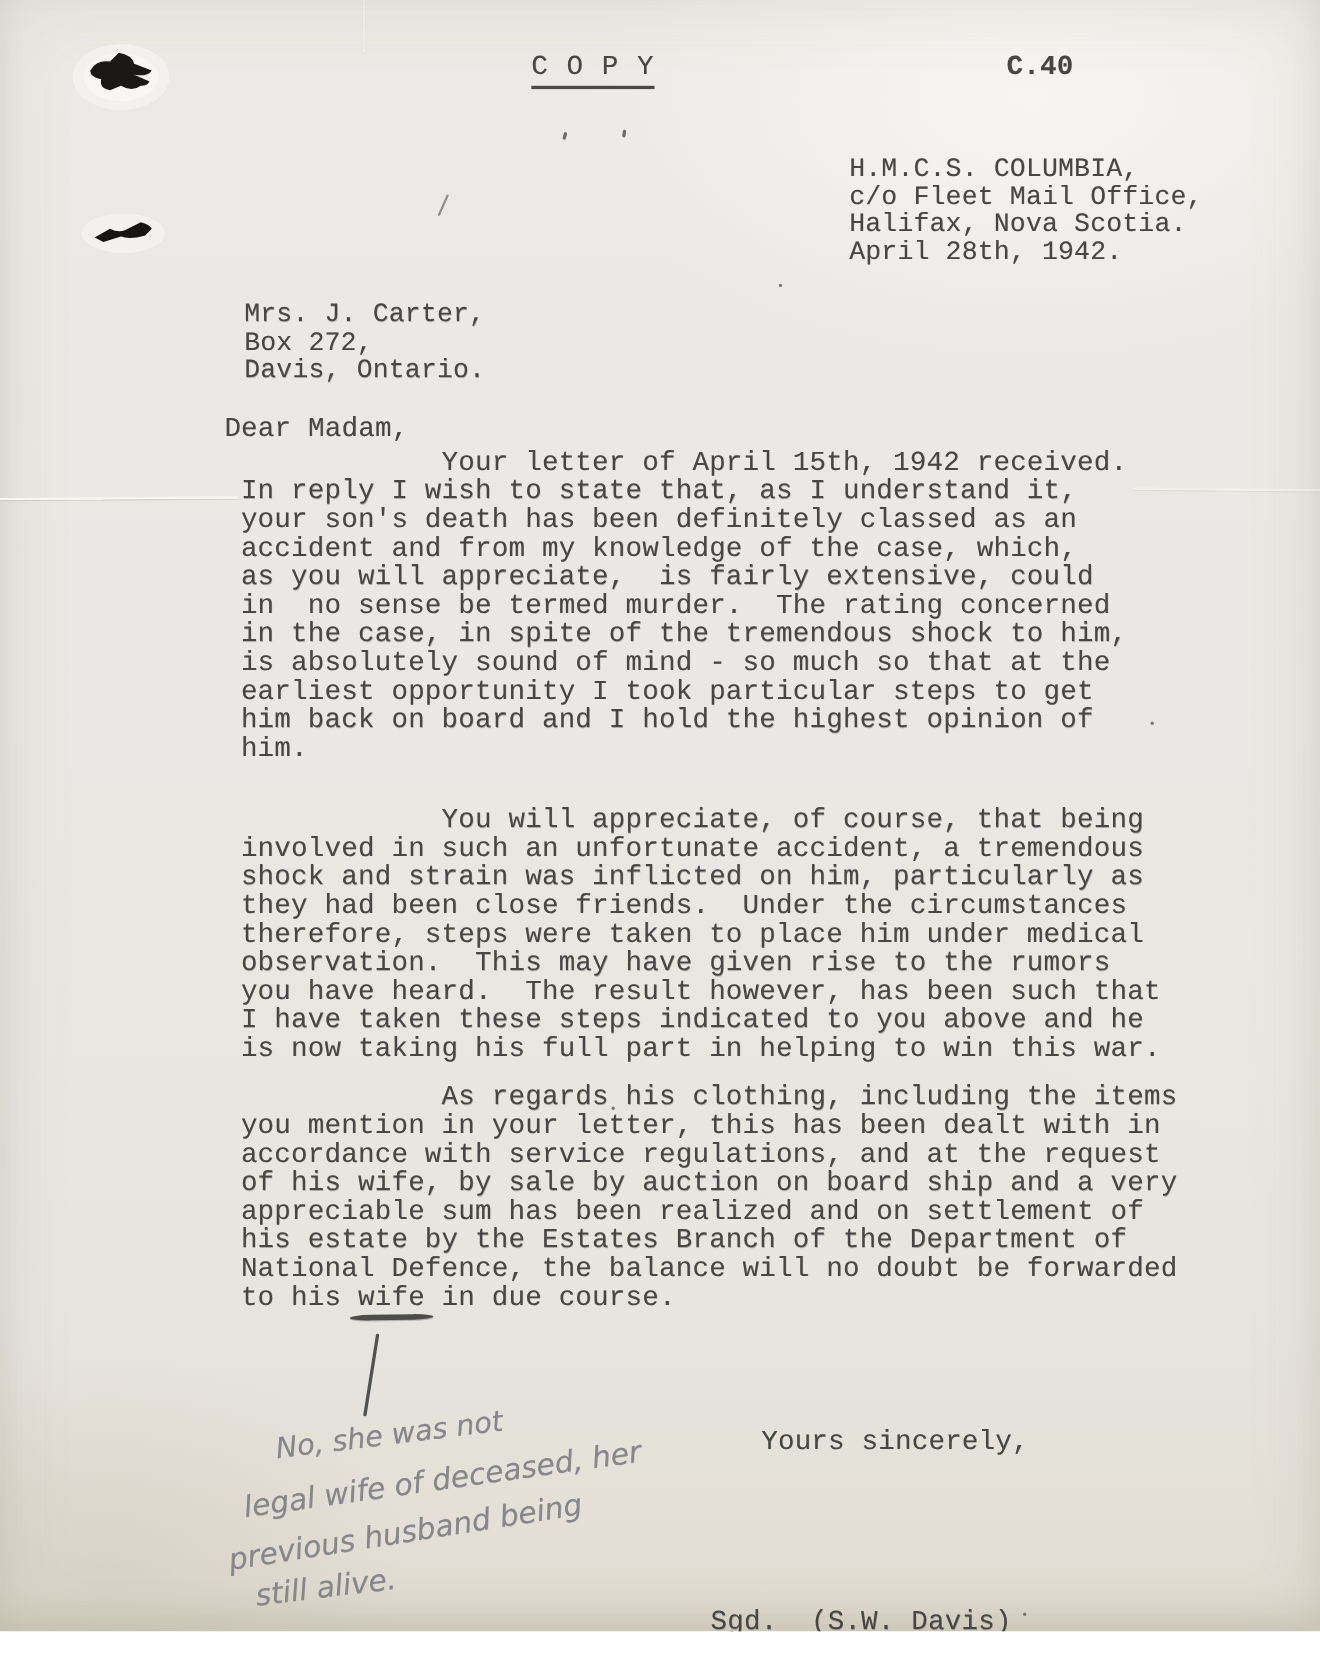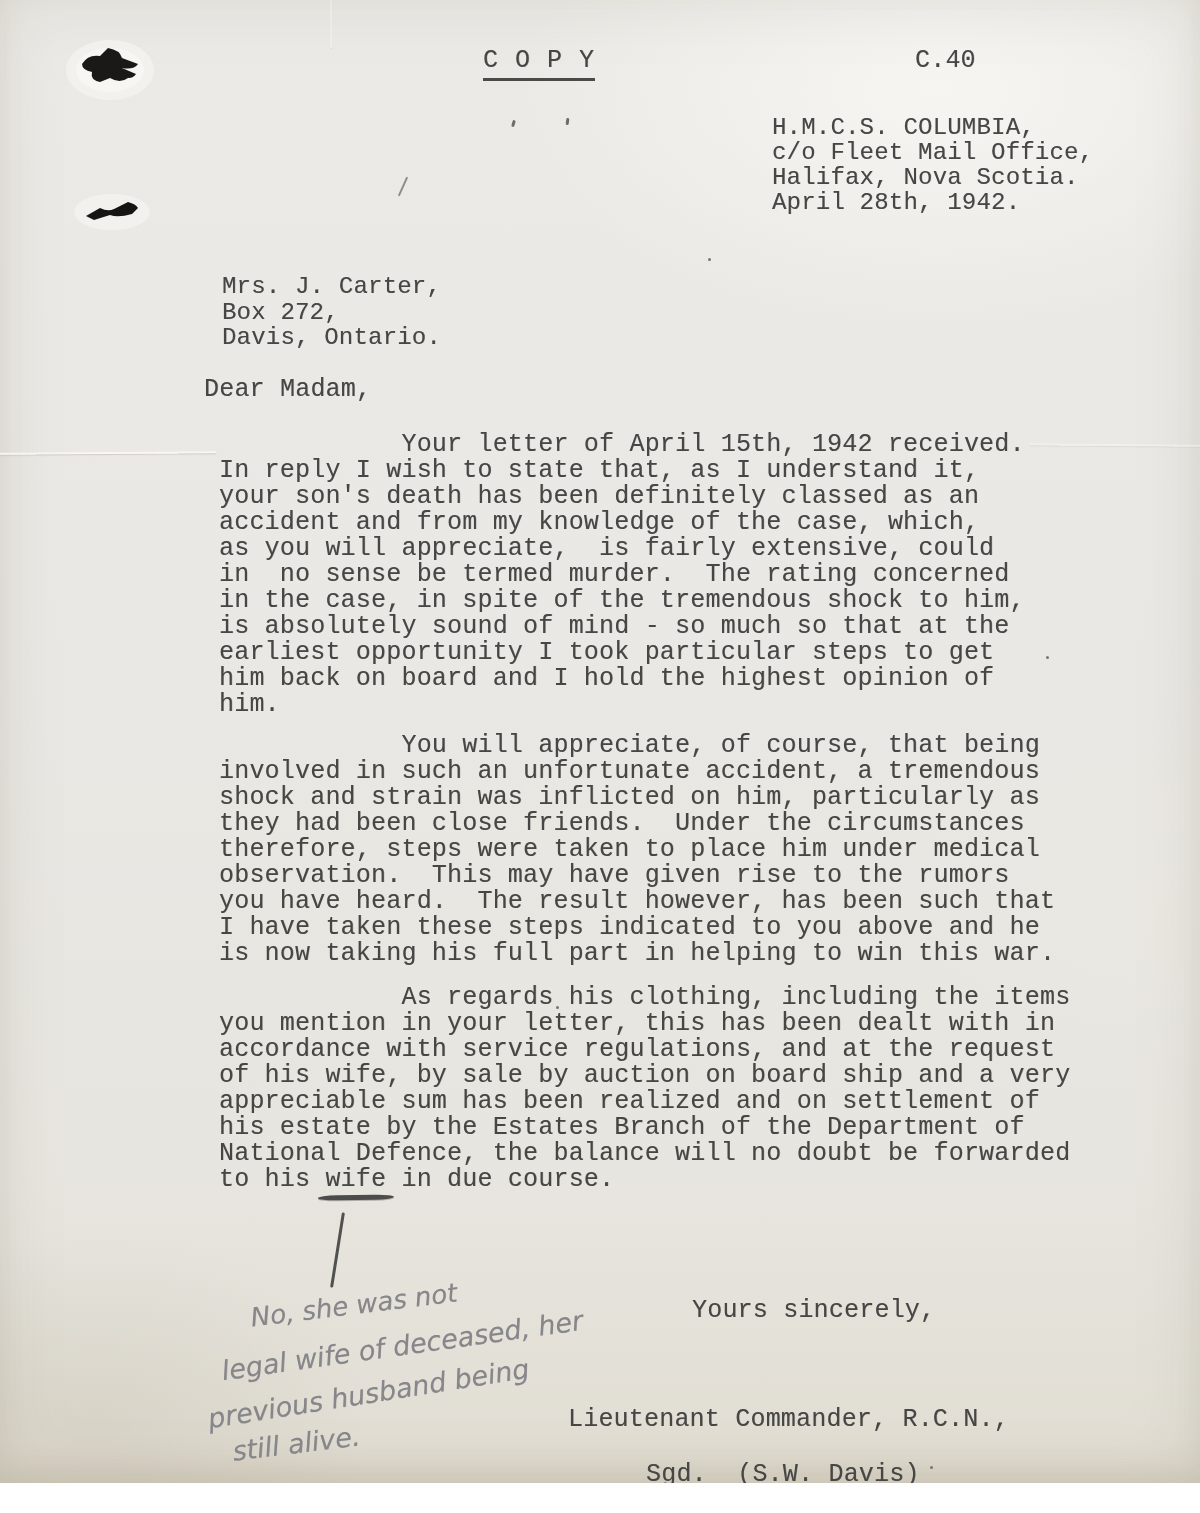--- a/index.html
+++ b/index.html
@@ -22,26 +22,26 @@
   .tw {
     position: absolute;
     white-space: pre;
     color: #464644;
     font-size: 25px;
     line-height: 26px;
     letter-spacing: 0.2px;
     text-shadow: 0.4px 0.4px 0.6px rgba(70,70,68,0.35);
   }
   .copy-label { left: 483px; top: 48px; letter-spacing: 1px; border-bottom: 3px solid #4a4a48; padding-bottom: 4px; }
-  .file-number { left: 915px; top: 48px; }
-  .sender { left: 772px; top: 115px; font-size: 24px; line-height: 25px; }
+  .file-number { left: 915px; top: 48px; font-weight: bold; }
+  .sender { left: 772px; top: 142px; font-size: 24px; line-height: 25px; }
   .recipient { left: 222px; top: 274px; font-size: 24px; line-height: 25.5px; }
   .salutation { left: 204px; top: 377px; }
   .para { left: 219px; }
-  .p1 { top: 432px; }
+  .p1 { top: 408px; }
   .p2 { top: 733px; }
   .p3 { top: 985px; }
   .valediction { left: 692px; top: 1298px; font-family: Liberation Mono, monospace; }
   .signed { left: 646px; top: 1462px; }
   .rank { left: 568px; top: 1407px; }
   .sig-title { left: 642px; top: 1434px; }
 
   .hand {
     position: absolute;
     font-family: "DejaVu Sans", sans-serif;
@@ -134,21 +134,20 @@
 you mention in your letter, this has been dealt with in
 accordance with service regulations, and at the request
 of his wife, by sale by auction on board ship and a very
 appreciable sum has been realized and on settlement of
 his estate by the Estates Branch of the Department of
 National Defence, the balance will no doubt be forwarded
 to his wife in due course.</div>
 
   <div class="tw valediction">Yours sincerely,</div>
   <div class="tw signed">Sgd.  (S.W. Davis)</div>
-  <div class="tw rank">Lieutenant Commander, R.C.N.,</div>
 
   <div class="mark underline-wife"></div>
   <div class="mark pencil-vertical"></div>
 
   <div class="hand hand-l1">No, she was not</div>
   <div class="hand hand-l2">legal wife of deceased, her</div>
   <div class="hand hand-l3">previous husband being</div>
   <div class="hand hand-l4">still alive.</div>
 
 </div>

